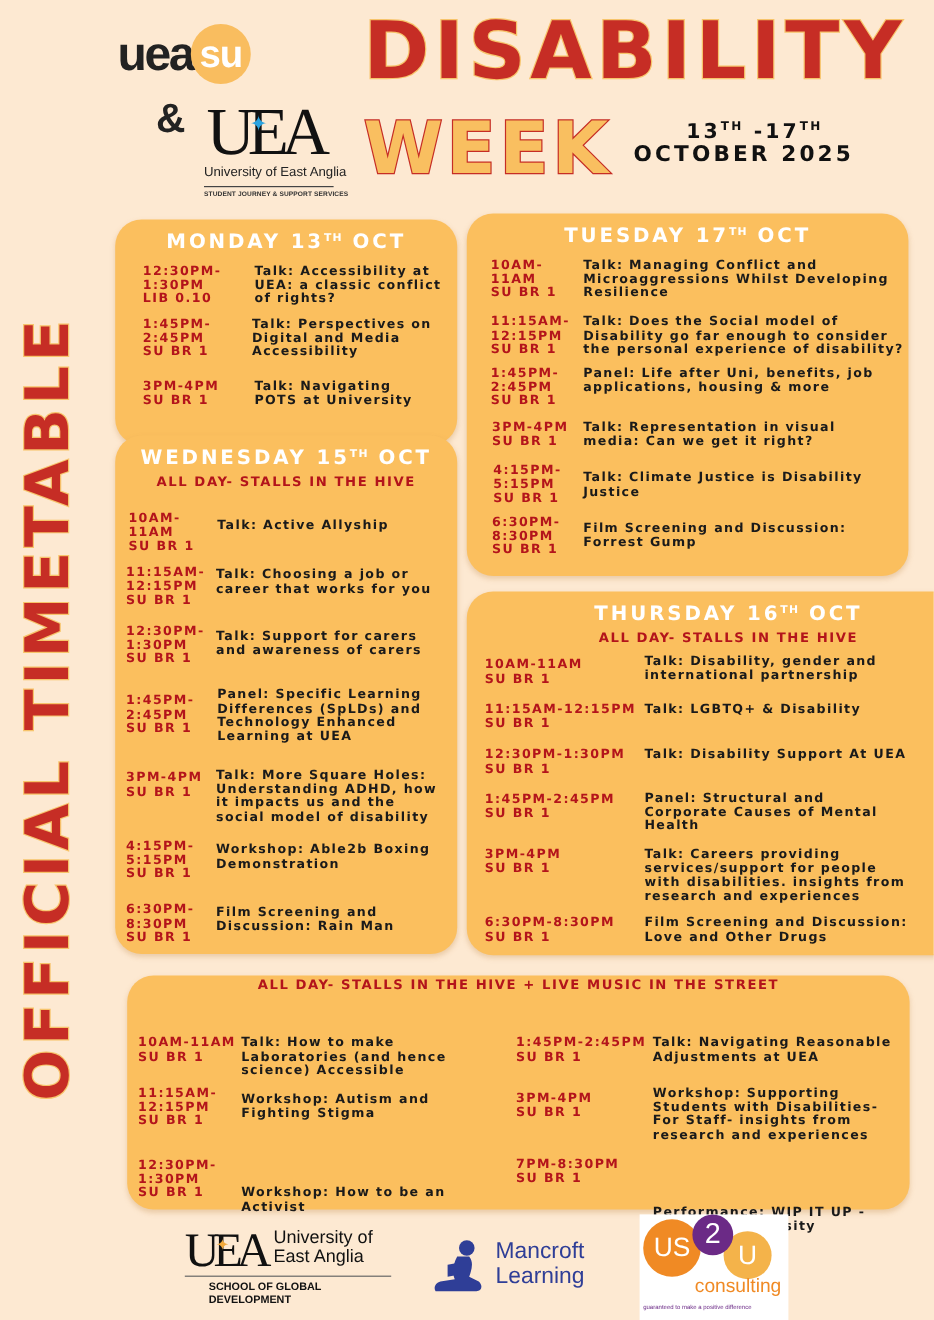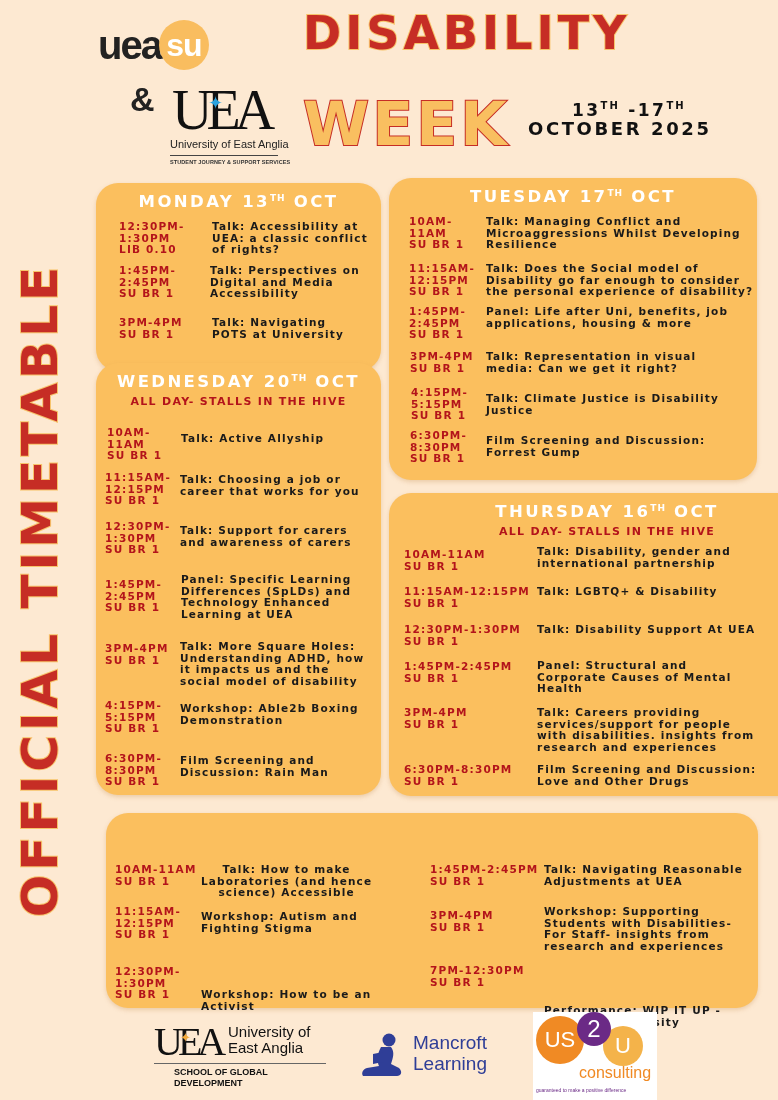--- a/index.html
+++ b/index.html
@@ -18,21 +18,21 @@
   .uea-su .su-circle span { color:#fff; font-family:"Liberation Sans", sans-serif; font-weight:900; font-size:32px; letter-spacing:-1px; }
   .amp { position:absolute; left:32px; top:68px; font-family:"Liberation Sans", sans-serif; font-weight:900; font-size:34px; color:#222; }
   .uea-mark { position:absolute; left:74px; top:70px; font-family:"Liberation Serif", serif; font-size:56px; font-weight:400; letter-spacing:-6px; color:#111; line-height:1; }
   .uea-mark .star { position:absolute; left:36px; top:12px; color:#2ba3e0; font-size:18px; letter-spacing:0; }
   .uea-name { position:absolute; left:72px; top:126px; font-family:"Liberation Sans", sans-serif; font-size:11px; color:#222; white-space:nowrap; }
   .uea-rule { position:absolute; left:72px; top:143px; width:108px; height:1px; background:#444; }
   .uea-sub { position:absolute; left:72px; top:147px; font-family:"Liberation Sans", sans-serif; font-size:5.5px; font-weight:700; color:#333; white-space:nowrap; letter-spacing:0.1px; }
 
   .title-dis {
     position:absolute; left:303px; top:10px;
-    font-family:"DejaVu Sans", sans-serif; font-weight:700; font-size:46px; line-height:1;
+    font-family:"DejaVu Sans", sans-serif; font-weight:700; font-size:66px; line-height:1;
     color:#c62d25; letter-spacing:4px;
     -webkit-text-stroke:2px #f7c46b; paint-order:stroke fill;
     text-shadow:0 0 0 #f7c46b;
   }
   .title-week {
     position:absolute; left:303px; top:94px;
     font-family:"DejaVu Sans", sans-serif; font-weight:700; font-size:60px; line-height:1;
     color:#f9bf60; letter-spacing:3px;
     -webkit-text-stroke:2px #c62d25; paint-order:stroke fill;
   }
@@ -180,21 +180,21 @@
   <div class="ev" style="left:21px; top:252px;">
     <span class="time">6:30PM-
 8:30PM
 SU BR 1</span>
     <span class="desc" style="left:76px; top:5px;">Film Screening and Discussion:
 Forrest Gump</span>
   </div>
 </div>
 
 <div class="card" style="left:96px; top:363px; width:285px; height:432px;">
-  <div class="card-title"><span>WEDNESDAY 20</span><sup>TH</sup><span> OCT</span></div>
+  <div class="card-title"><span>WEDNESDAY 15</span><sup>TH</sup><span> OCT</span></div>
   <div class="allday">ALL DAY- STALLS IN THE HIVE</div>
   <div class="ev" style="left:11px; top:64px;">
     <span class="time">10AM-
 11AM
 SU BR 1</span>
     <span class="desc" style="left:74px; top:6px;">Talk: Active Allyship</span>
   </div>
   <div class="ev" style="left:9px; top:109px;">
     <span class="time">11:15AM-
 12:15PM
@@ -278,24 +278,25 @@
   </div>
   <div class="ev" style="left:15px; top:271px;">
     <span class="time">6:30PM-8:30PM
 SU BR 1</span>
     <span class="desc" style="left:133px;">Film Screening and Discussion:
 Love and Other Drugs</span>
   </div>
 </div>
 
 <div class="card" style="left:106px; top:813px; width:652px; height:195px;">
+  <div class="allday" style="margin-top:1px;">ALL DAY- STALLS IN THE HIVE + LIVE MUSIC IN THE STREET</div>
   <div class="ev" style="left:9px; top:51px;">
     <span class="time">10AM-11AM
 SU BR 1</span>
-    <span class="desc" style="left:86px;text-align:center;">Talk: How to make
+    <span class="desc" style="left:86px;">Talk: How to make
 Laboratories (and hence
 science) Accessible</span>
   </div>
   <div class="ev" style="left:9px; top:93px;">
     <span class="time">11:15AM-
 12:15PM
 SU BR 1</span>
     <span class="desc" style="left:86px; top:5px;">Workshop: Autism and
 Fighting Stigma</span>
   </div>
@@ -314,21 +315,21 @@
   </div>
   <div class="ev" style="left:324px; top:97px;">
     <span class="time">3PM-4PM
 SU BR 1</span>
     <span class="desc" style="left:114px; top:-4px;">Workshop: Supporting
 Students with Disabilities-
 For Staff- insights from
 research and experiences</span>
   </div>
   <div class="ev" style="left:324px; top:152px;">
-    <span class="time">7PM-12:30PM
+    <span class="time">7PM-8:30PM
 SU BR 1</span>
     <span class="desc" style="left:114px;margin-top:40px;">Performance: WIP IT UP -
 UEA Neurodiversity
 Special</span>
   </div>
 </div>
 
 <div class="sp-uea">
   <div class="mark"><span>UEA</span><span class="star">✦</span></div>
   <div class="name">University of

